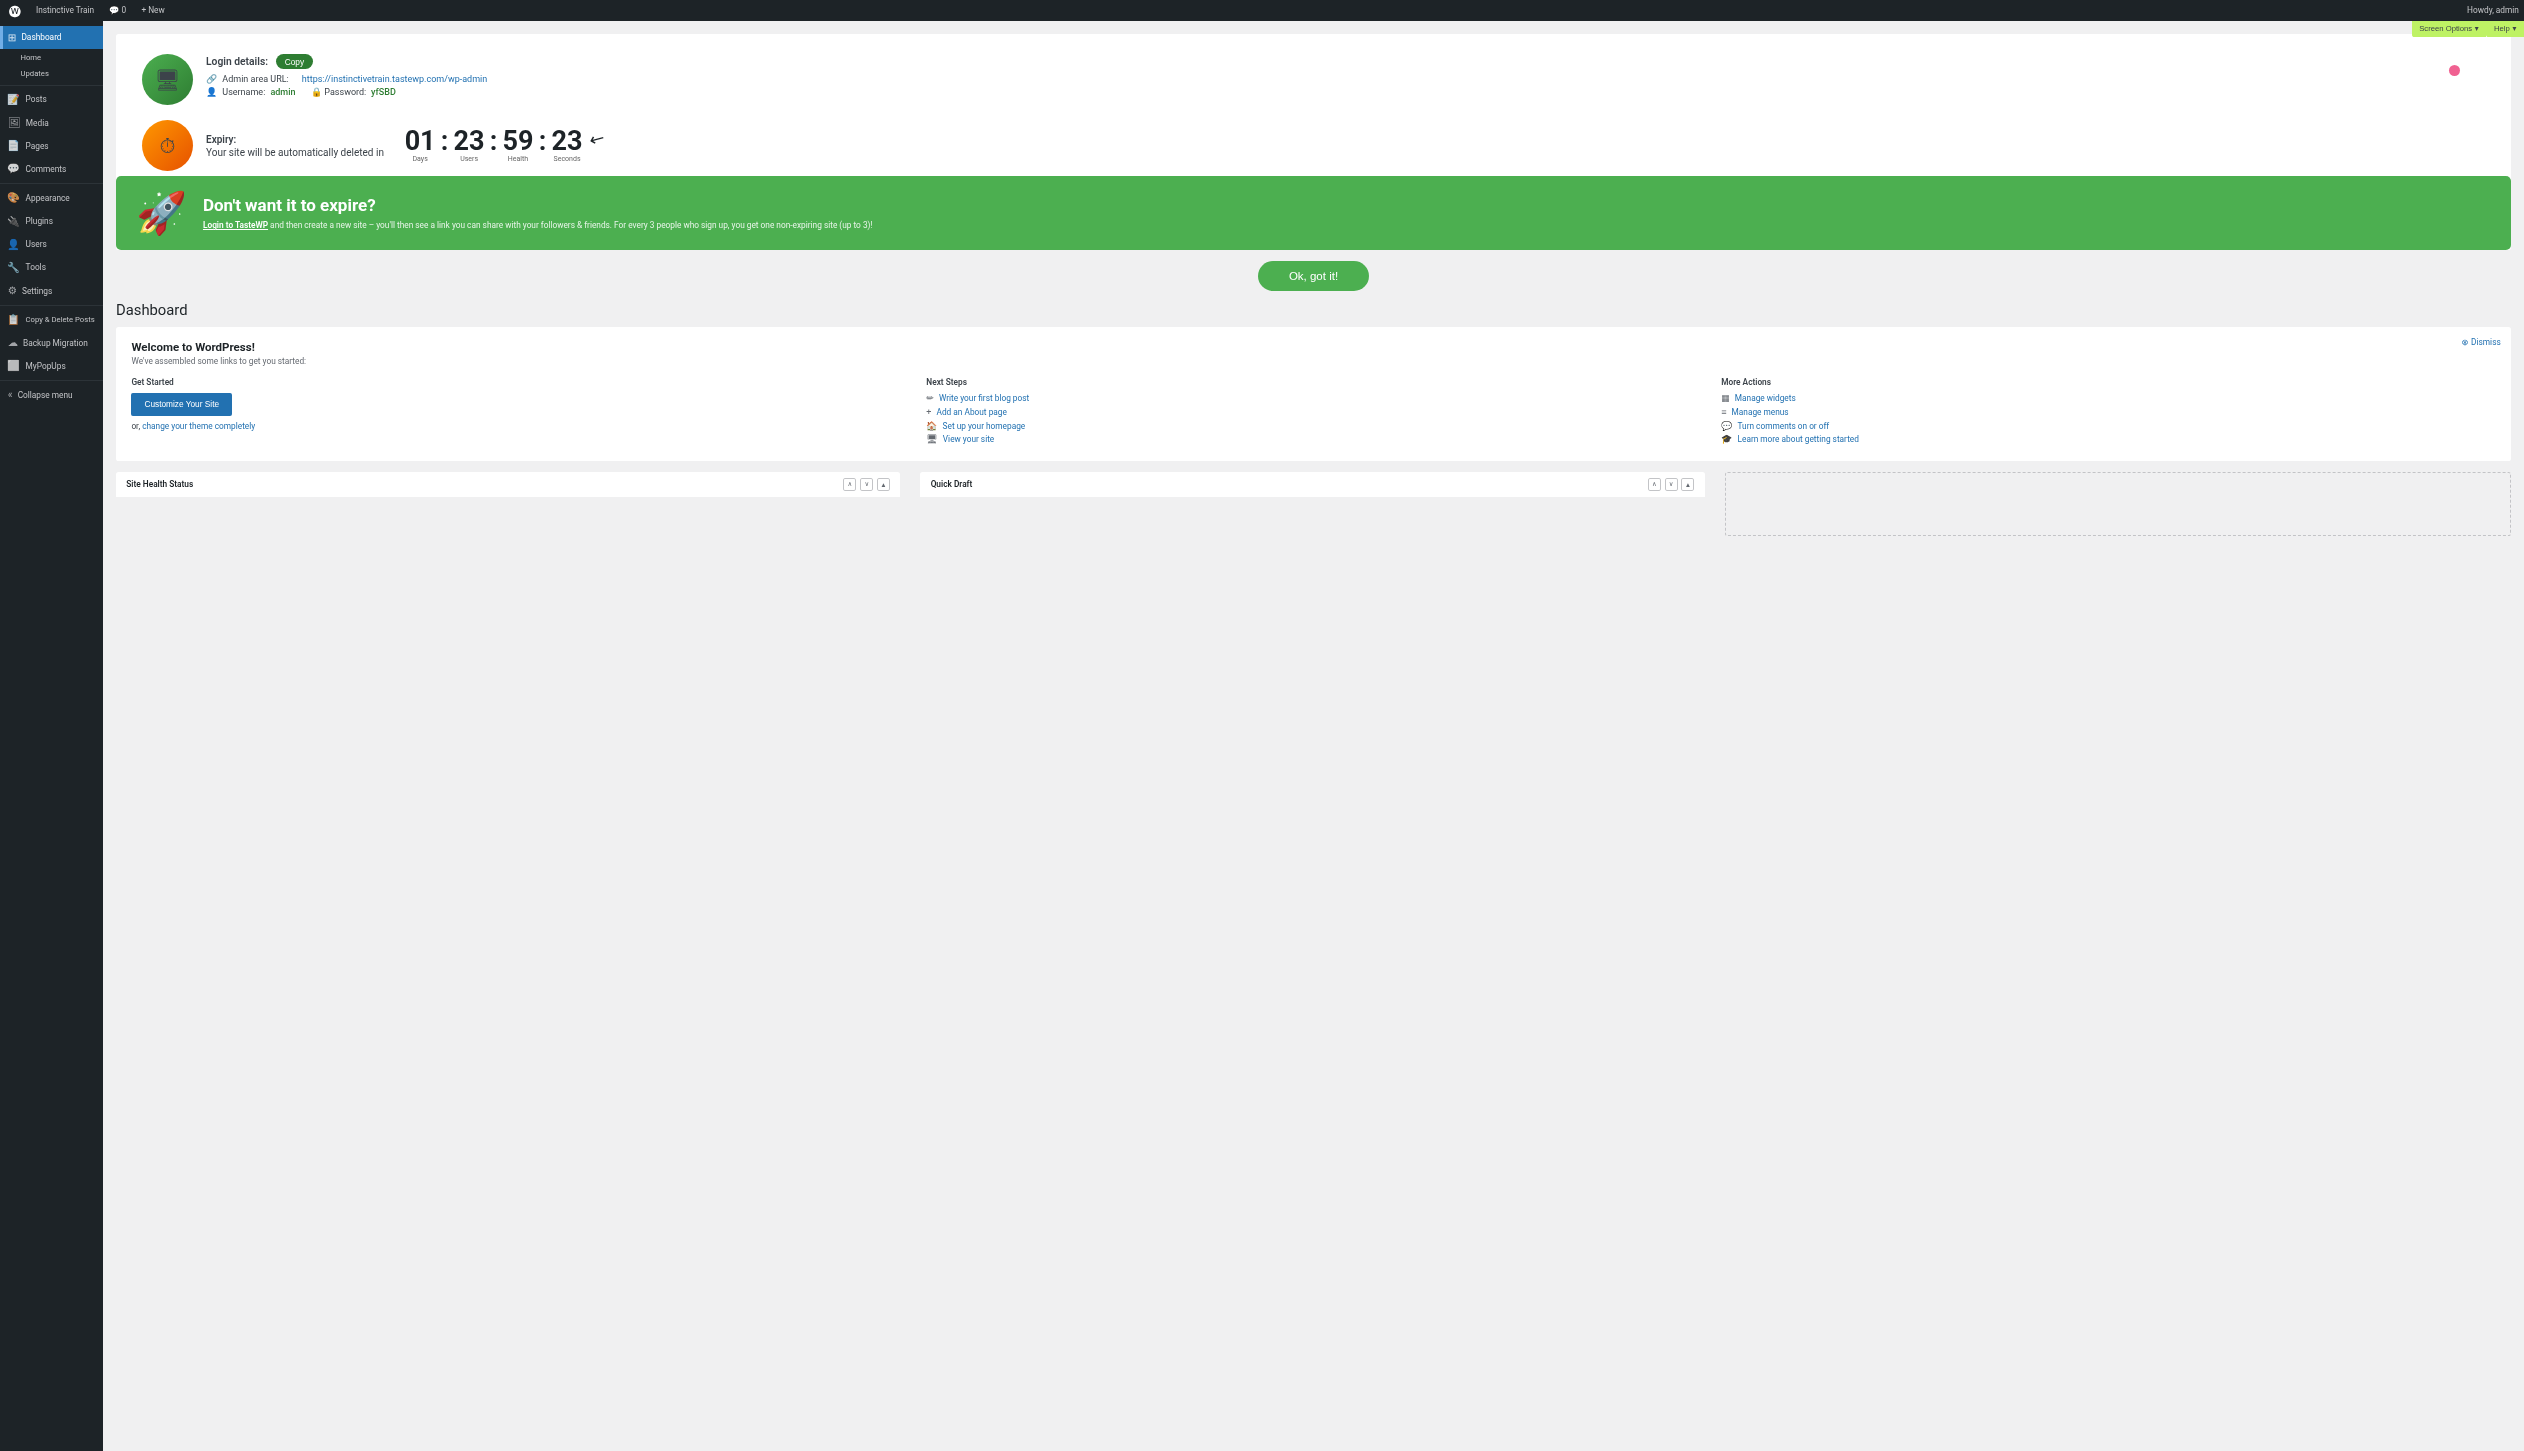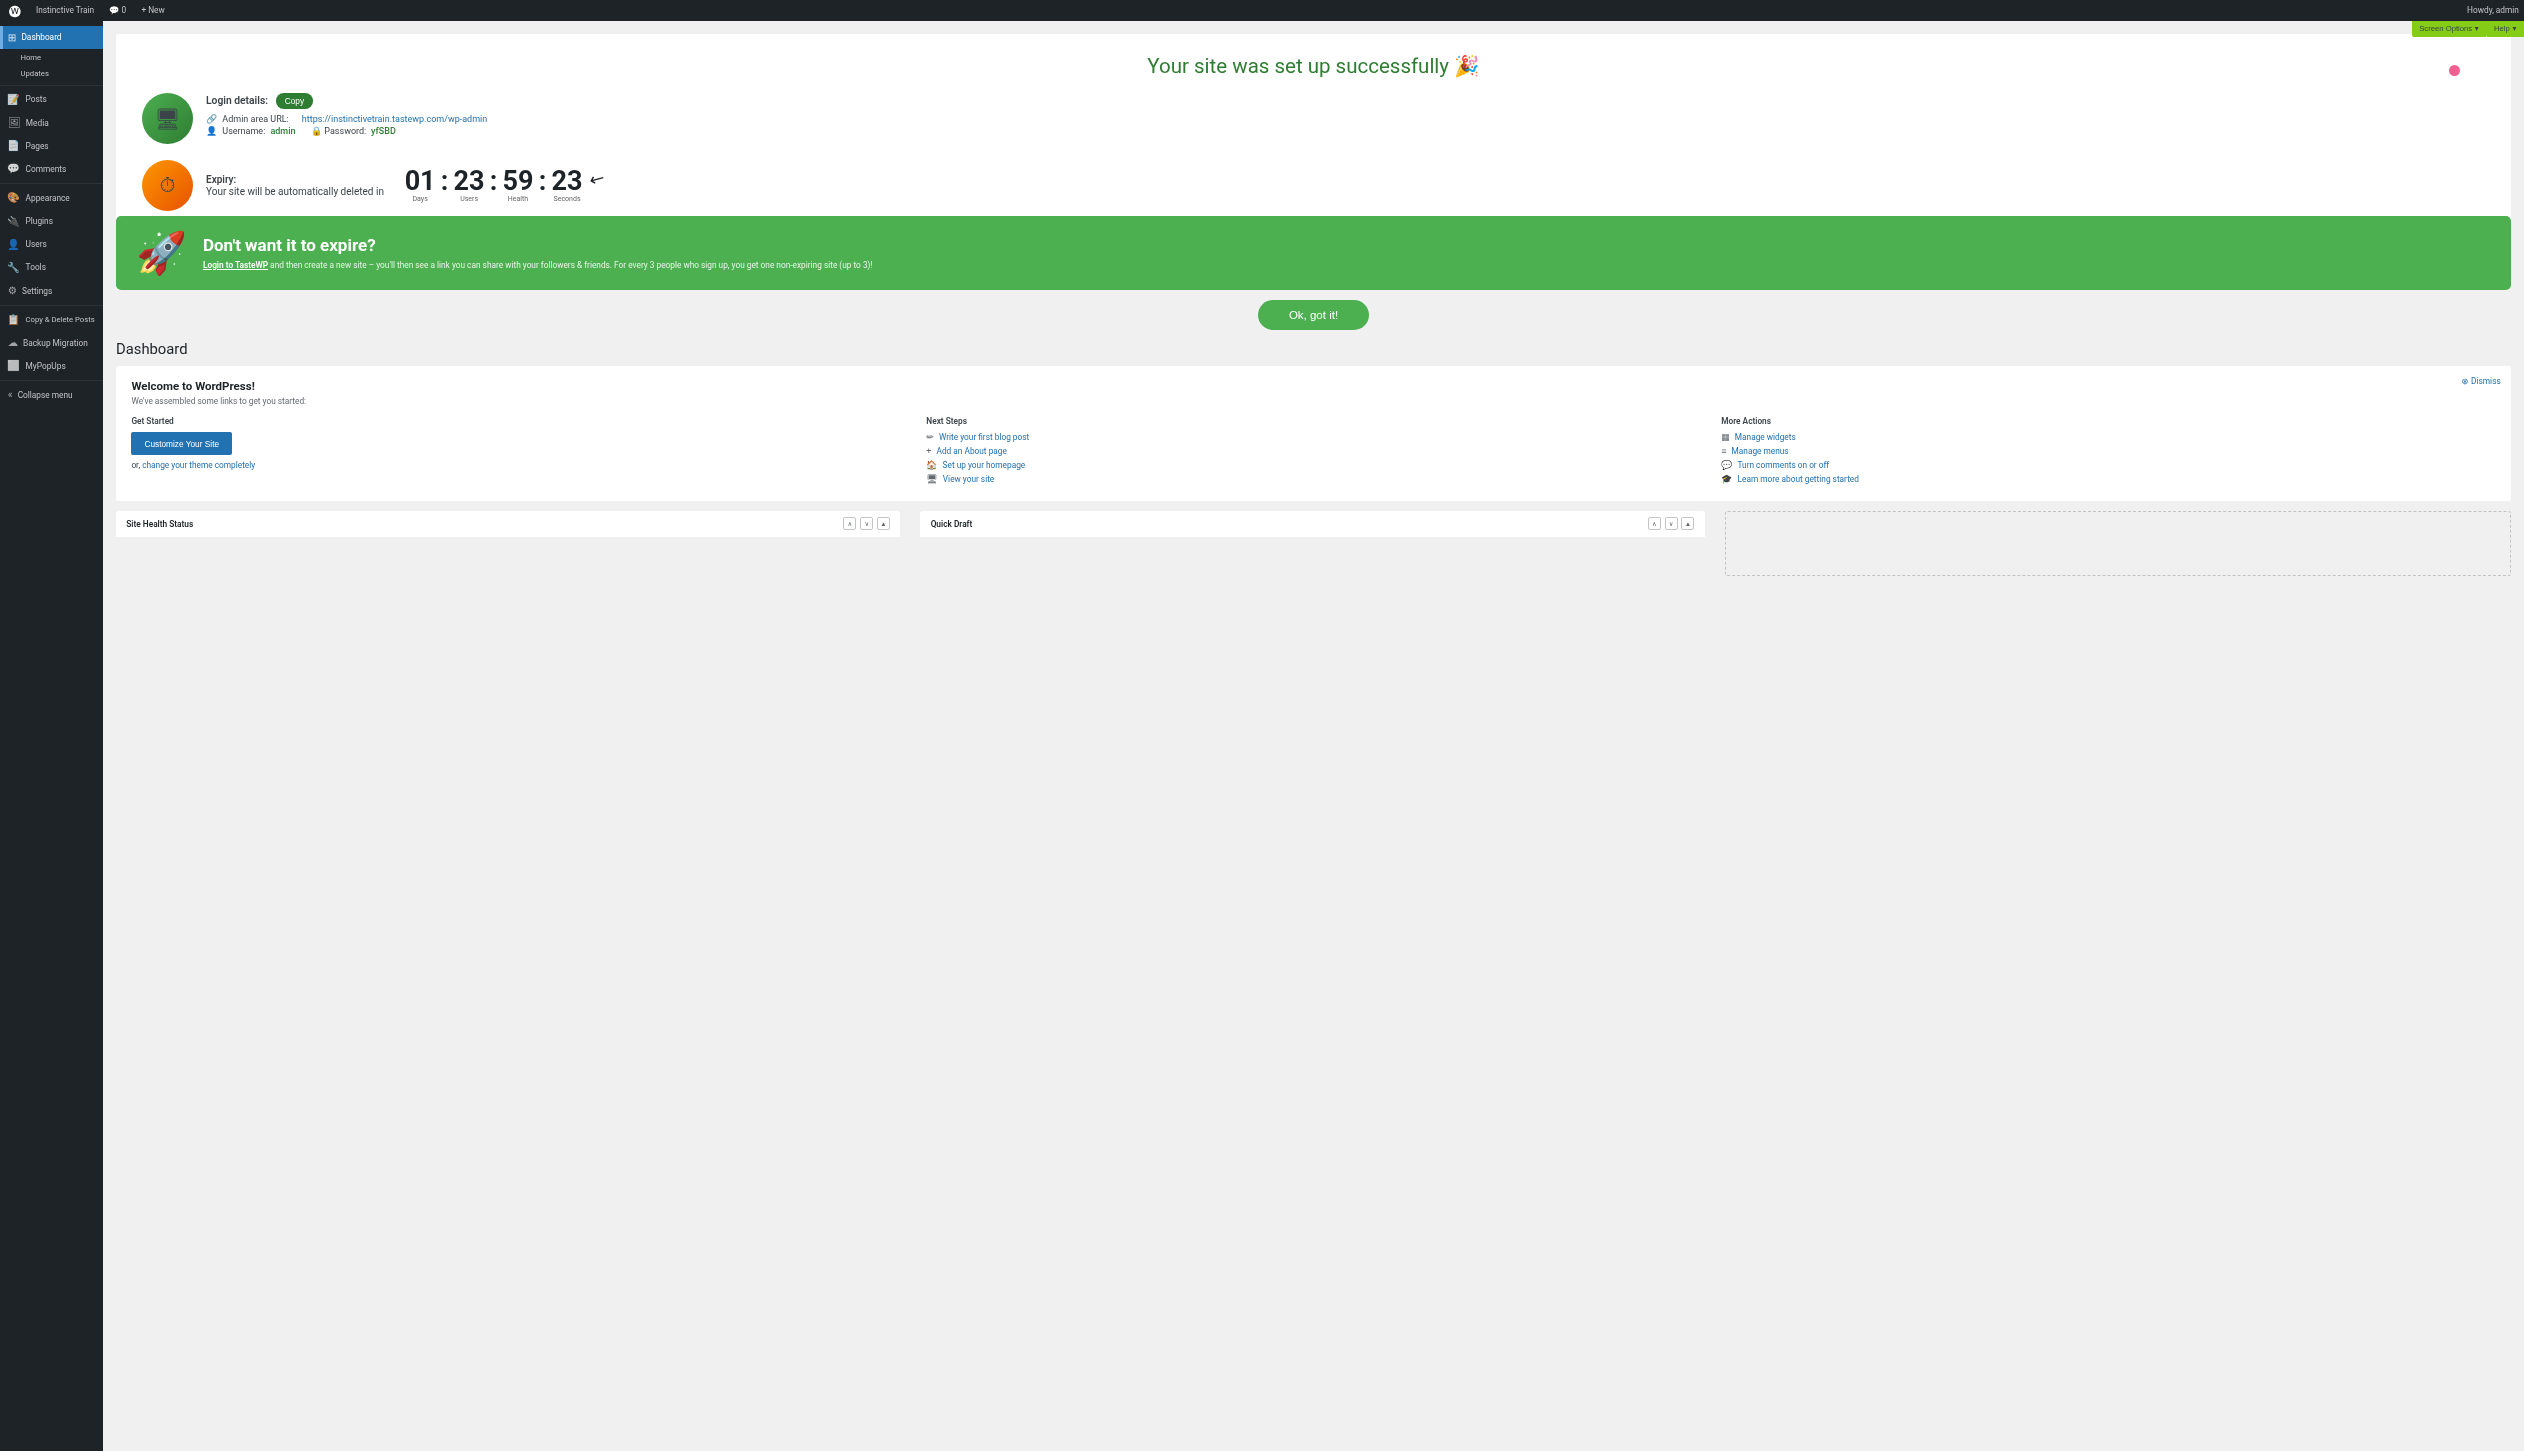--- a/index.html
+++ b/index.html
@@ -62,21 +62,21 @@
     
     #screen-meta-links {
       position: fixed;
       top: 20.5px;
       right: 0;
       display: flex;
       gap: 0;
       z-index: 999;
     }
     .screen-meta-btn {
-      background: #84cc16;
+      background: #bef264;
       border: none;
       padding: 3.8px 7.7px;
       font-size: 7.7px;
       cursor: pointer;
       border-radius: 0 0 0 2.6px;
       display: flex; align-items: center; gap: 2.6px;
       color: #3c434a;
     }
 
     
@@ -369,24 +369,20 @@
     <div class="menu-item">
       <span class="icon">«</span>
       <span>Collapse menu</span>
     </div>
   </div>
 
   <div id="wpcontent">
 
     <div class="setup-banner">
       <div class="pink-dot"></div>
-      <h1 class="setup-title">
-        <span>Your site was set up successfully</span>
-        <span>🎉</span>
-      </h1>
 
       <div class="login-details-section">
         <div class="login-icon-circle">🖥</div>
         <div class="login-details-content">
           <div class="login-details-header">
             <span class="login-details-label">Login details:</span>
             <button class="copy-btn">Copy</button>
           </div>
           <div class="login-detail-row">
             <span class="detail-icon">🔗</span>

